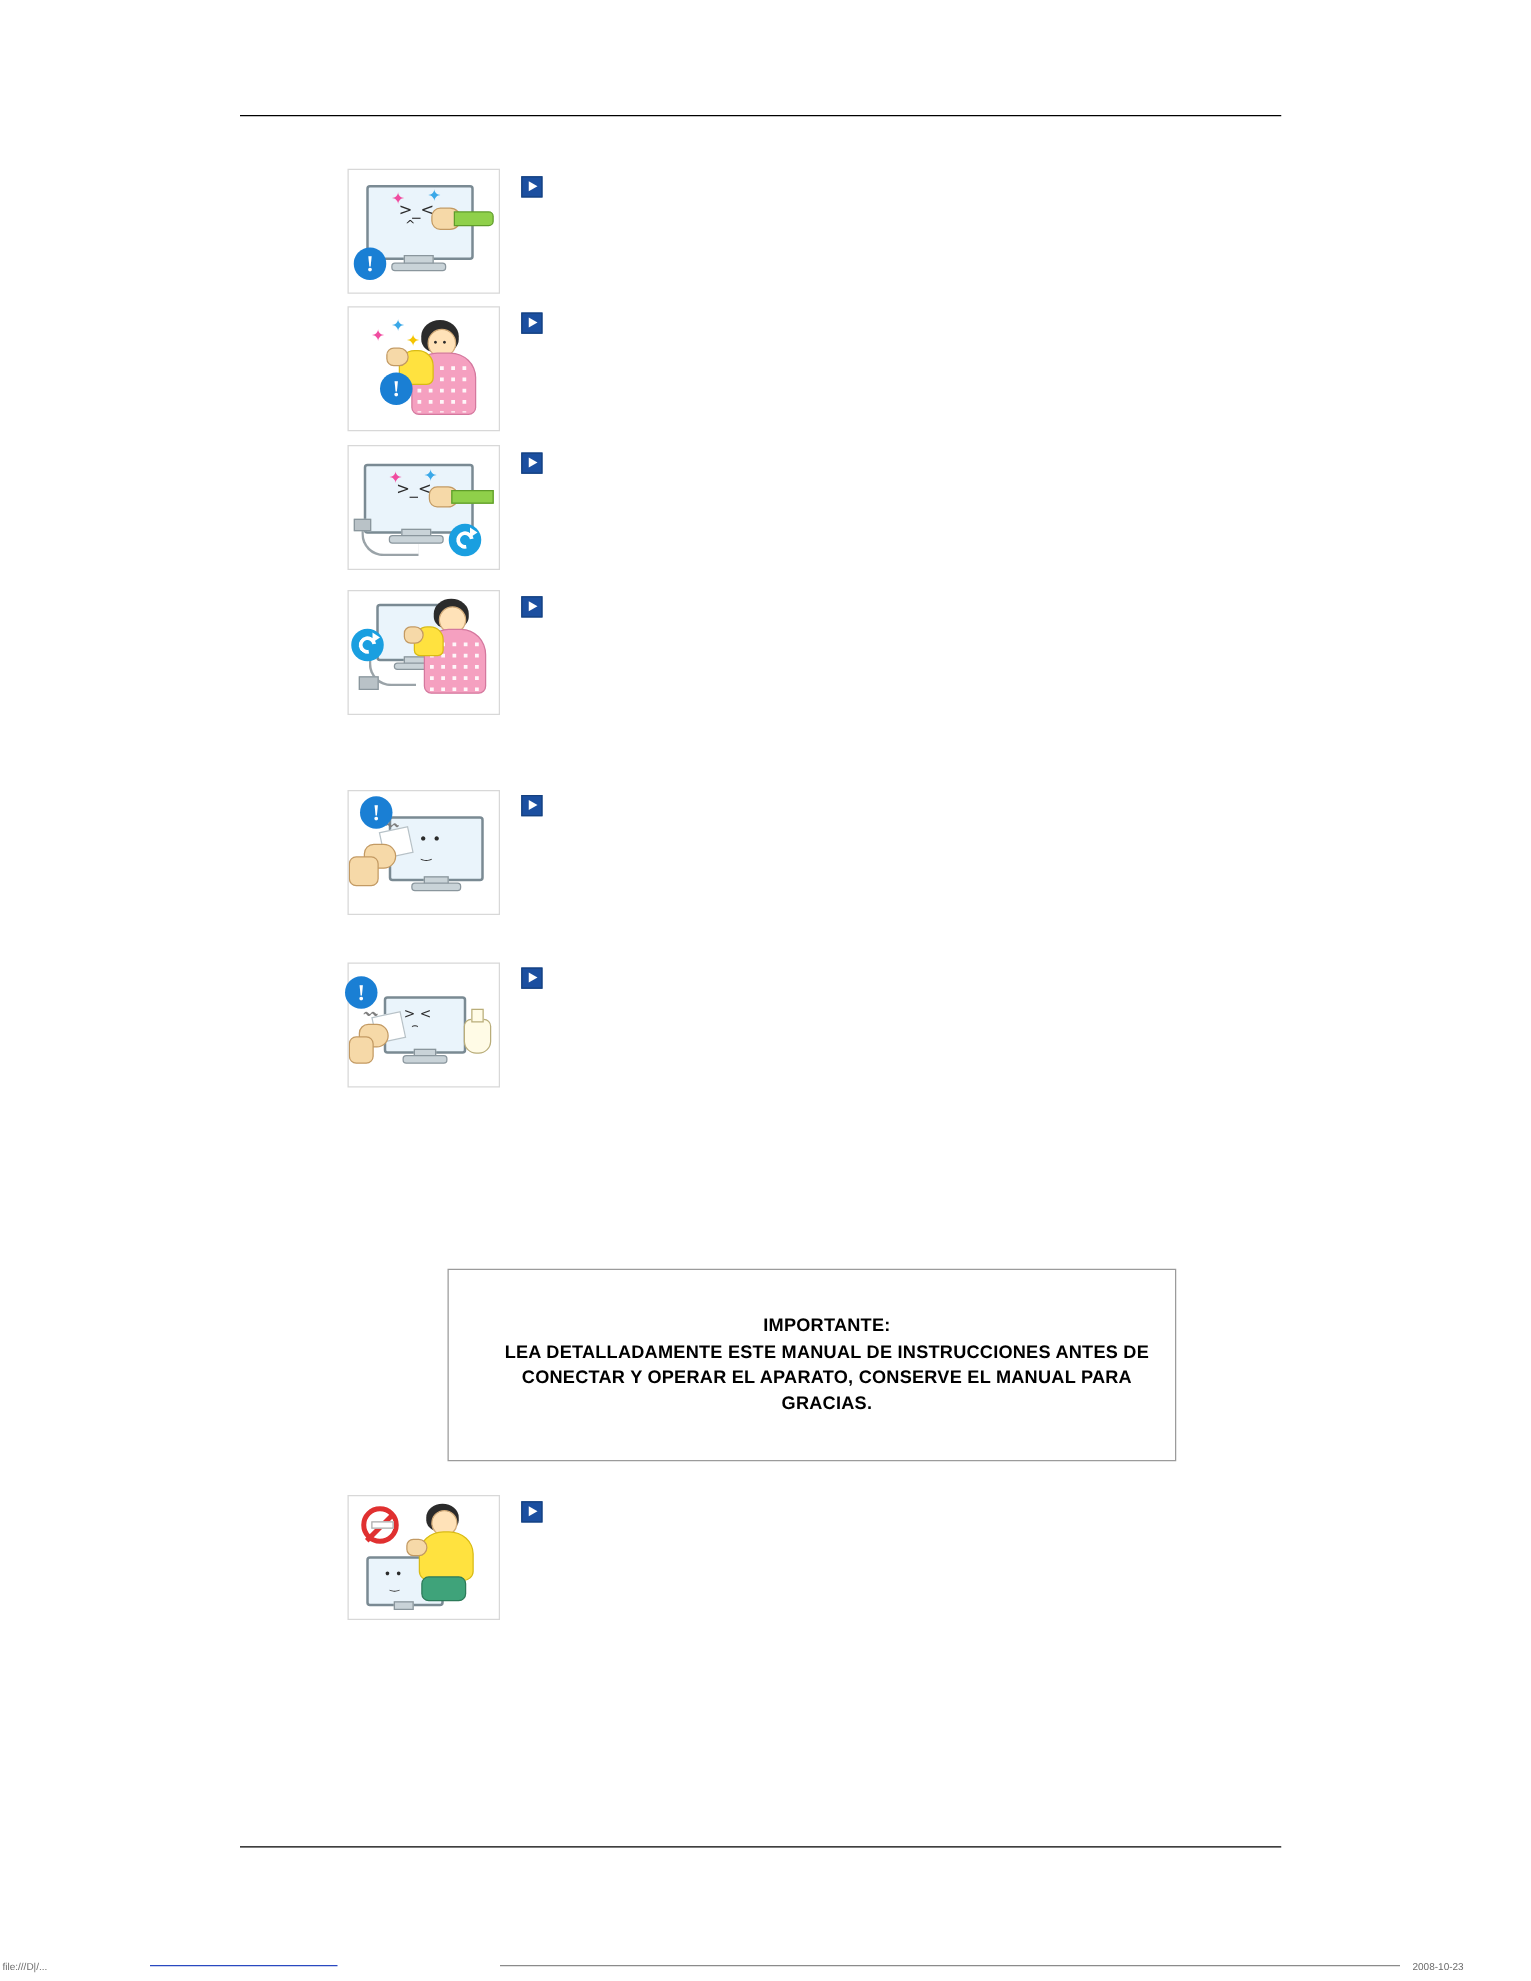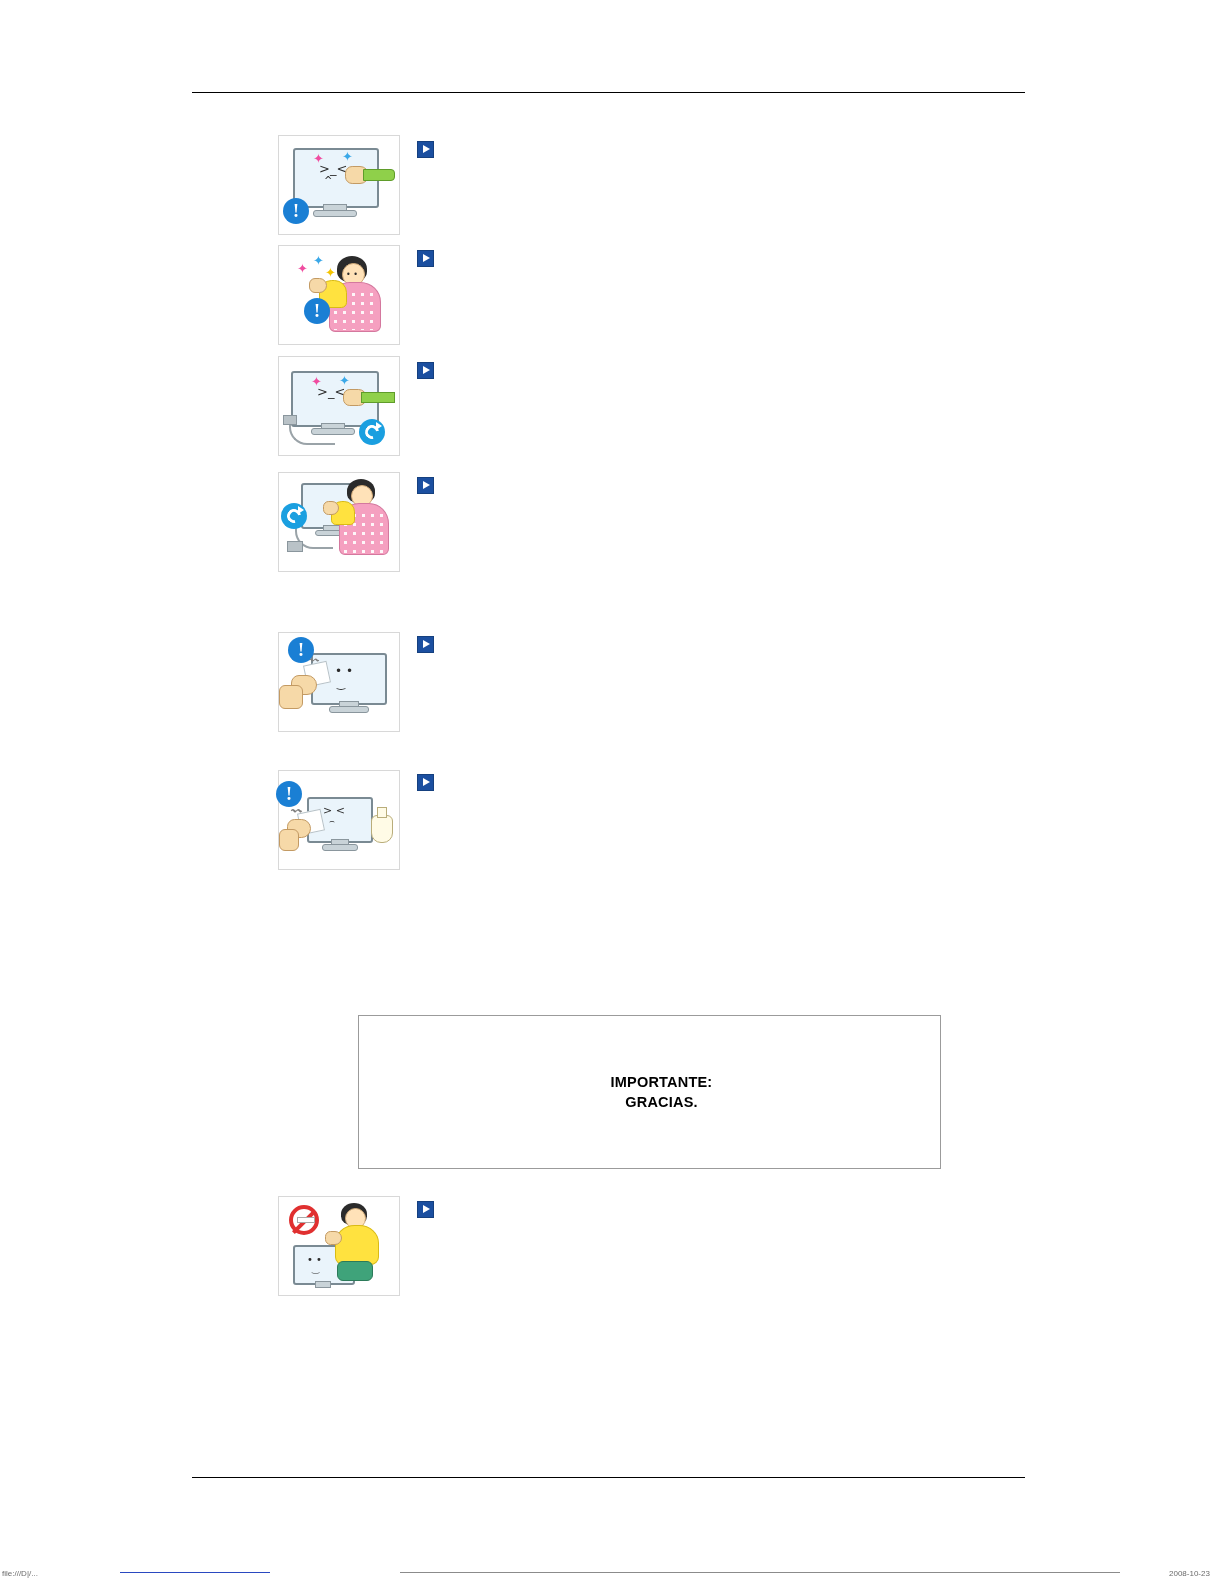--- a/index.html
+++ b/index.html
@@ -393,20 +393,22 @@
       <div class="bottle" style="left:92px; top:44px; width:20px; height:26px;"></div>
       <div class="bottle-neck" style="left:98px; top:36px; width:8px; height:9px;"></div>
       <div style="position:absolute; left:12px; top:30px; color:#7f7f7f; font-size:11px;">〰</div>
     </div>
   </div>
   <div class="arrow-bullet" style="left:417px; top:774px;"></div>
   <div class="excl-badge" style="left:276px; top:781px;">!</div>
 
   <div class="notice-box">
     <div class="notice-line">IMPORTANTE:</div>
+    <div class="notice-line">LEA DETALLADAMENTE ESTE MANUAL DE INSTRUCCIONES ANTES DE</div>
+    <div class="notice-line">CONECTAR Y OPERAR EL APARATO, CONSERVE EL MANUAL PARA</div>
     <div class="notice-line">GRACIAS.</div>
   </div>
 
   <div class="fig" style="left:278px; top:1196px; width:120px; height:98px;">
     <div class="fig-inner">
       <div class="monitor" style="left:14px; top:48px; width:58px; height:36px;"></div>
       <div class="monitor-stand" style="left:36px; top:84px; width:14px; height:5px;"></div>
       <div class="face-glyph" style="left:28px; top:58px; font-size:10px;">• •</div>
       <div class="face-glyph" style="left:33px; top:68px; font-size:9px;">‿</div>
       <div class="person-hair" style="left:62px; top:6px; width:26px; height:22px;"></div>
@@ -415,18 +417,18 @@
       <div class="hand" style="left:46px; top:34px; width:15px; height:12px;"></div>
       <div class="chair" style="left:58px; top:64px; width:34px; height:18px;"></div>
       <div class="no-badge" style="left:10px; top:8px;"></div>
       <div style="position:absolute; left:18px; top:20px; width:16px; height:4px; background:#ffffff; border:1px solid #aaaaaa;"></div>
     </div>
   </div>
   <div class="arrow-bullet" style="left:417px; top:1201px;"></div>
 
   <div class="strip">
     <div class="strip-text" style="left:2px; top:9px;">file:///D|/...</div>
-    <div class="strip-text" style="left:1130px; top:9px;margin-left:39px;">2008-10-23</div>
+    <div class="strip-text" style="left:1130px; top:9px;">2008-10-23</div>
   </div>
   <div class="strip-link"></div>
   <div class="strip-rule" style="left:400px; width:720px;"></div>
 
 </div>
 
 </body></html>

